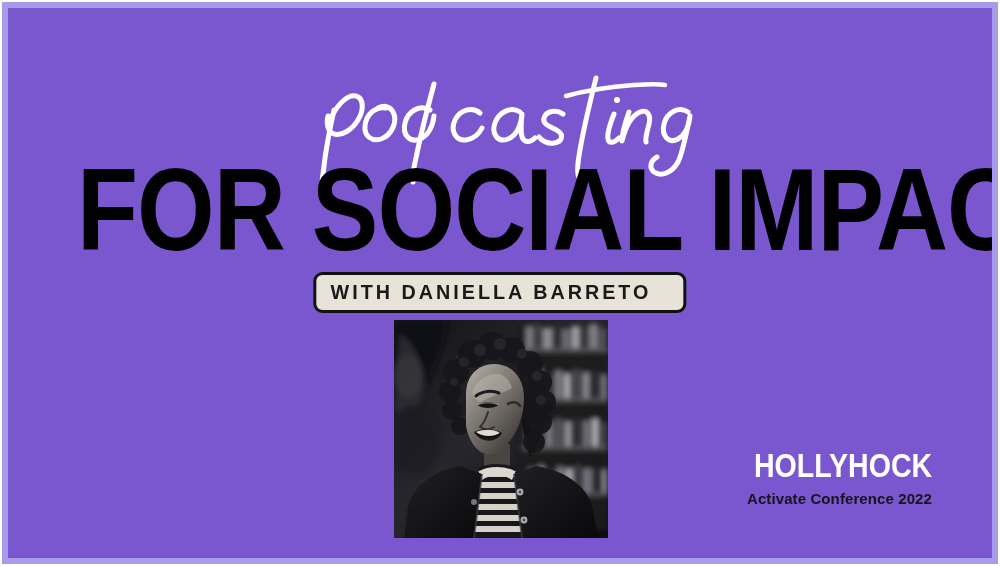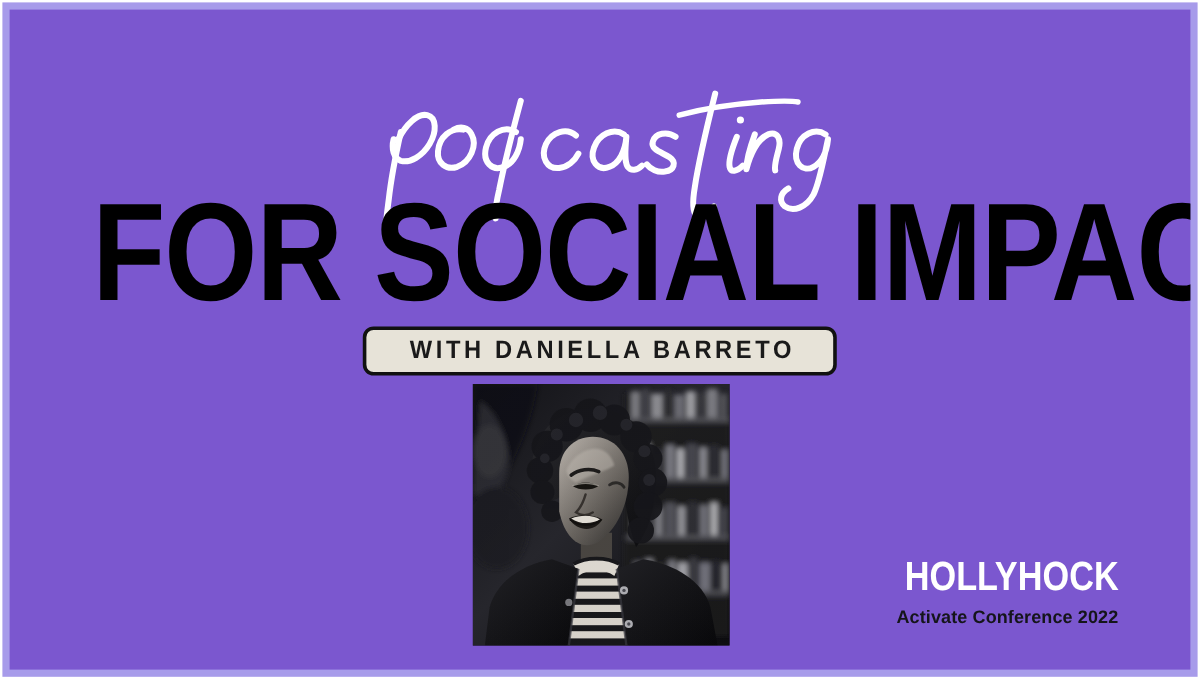--- a/index.html
+++ b/index.html
@@ -71,21 +71,21 @@
 
   
   .badge {
     position: absolute;
     left: 50%;
     top: 264px;
     transform: translateX(-50%);
     background: #e7e3d8;
     border: 3px solid #111111;
     border-radius: 9px;
-    padding: 6px 22px 8px 26px;
+    padding: 6px 22px 8px 4px;
     box-sizing: border-box;
   }
   .badge-text {
     color: #1a1a1a;
     font-family: "Liberation Sans Narrow", "Liberation Sans", sans-serif;
     font-weight: 700;
     font-size: 21px;
     letter-spacing: 3.2px;
     line-height: 1;
     white-space: nowrap;
@@ -104,21 +104,21 @@
     overflow: hidden;
     background: #0a0a0c;
   }
   .photo-inner { position: absolute; inset: 0; }
   .photo-inner svg { display: block; width: 100%; height: 100%; }
 
   
   .brand {
     position: absolute;
     right: 60px;
-    bottom: 36px;
+    bottom: 52px;
     text-align: right;
   }
   .brand-name {
     color: #ffffff;
     font-family: "Liberation Sans Narrow", "Liberation Sans", sans-serif;
     font-weight: 700;
     font-size: 34px;
     letter-spacing: 0px;
     line-height: 1;
     transform: scaleX(0.84);

